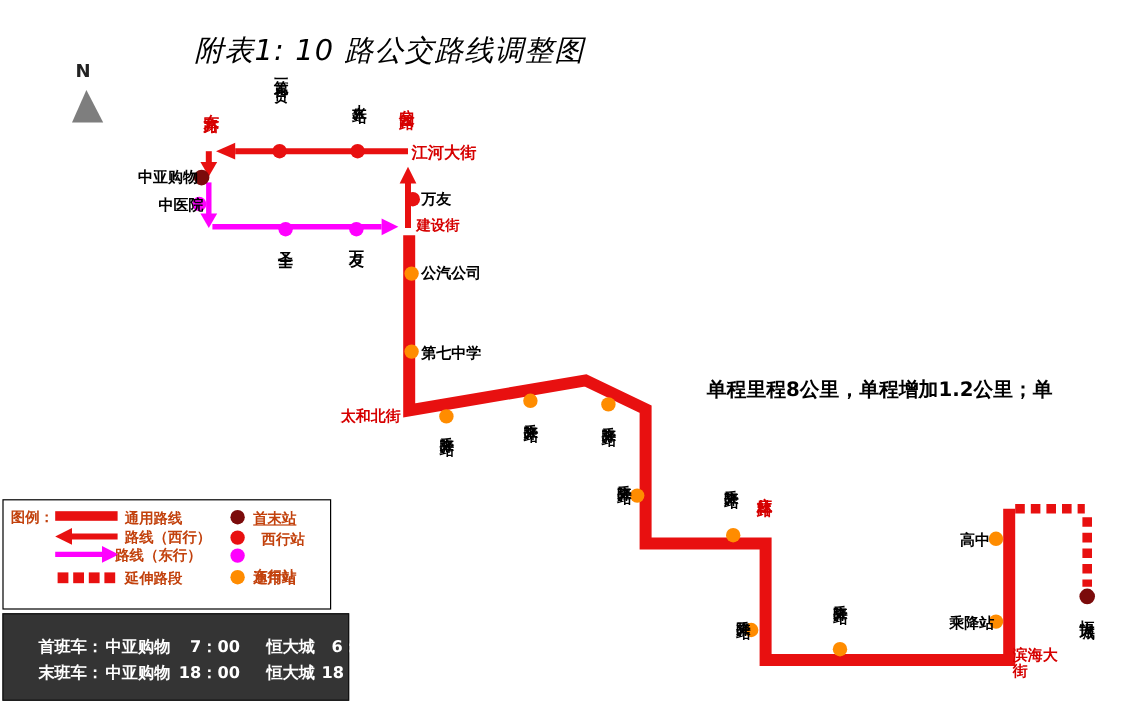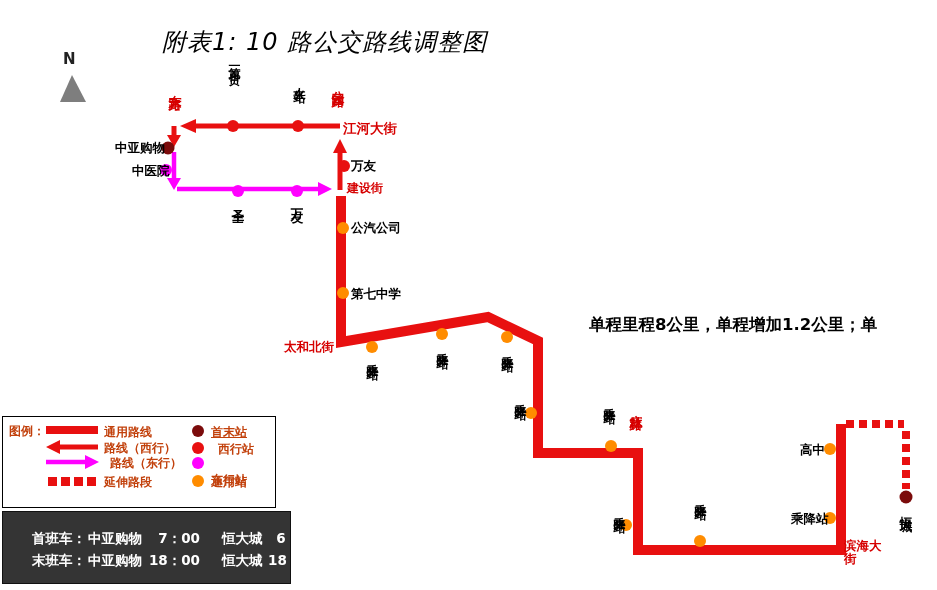--- a/index.html
+++ b/index.html
@@ -125,21 +125,21 @@
       <rect x="71" y="60" width="9" height="9" fill="#e81010"></rect>
       <rect x="84" y="60" width="9" height="9" fill="#e81010"></rect>
       <circle cx="195" cy="14" r="6" fill="#7b0b0b"></circle>
       <circle cx="195" cy="31" r="6" fill="#e81010"></circle>
       <circle cx="195" cy="46" r="6" fill="#ff00ff"></circle>
       <circle cx="195" cy="64" r="6" fill="#ff8c00"></circle>
     </svg>
     <div class="lg" style="left:6px;top:6px;">图例：</div>
     <div class="lg" style="left:101px;top:7px;">通用路线</div>
     <div class="lg" style="left:101px;top:23px;">路线（西行）</div>
-    <div class="lg" style="left:107px;top:38px;">路线（东行）</div>
+    <div class="lg" style="left:93px;top:38px;">路线（东行）</div>
     <div class="lg" style="left:101px;top:57px;">延伸路段</div>
     <div class="lg" style="left:208px;top:7px;text-decoration:underline;">首末站</div>
     <div class="lg" style="left:215px;top:24px;">西行站</div>
     <div class="lg" style="left:208px;top:55px;">东行站</div>
     <div class="lg" style="left:208px;top:57px;">通用站</div>
   </div>
 
   <div class="schedule">
     <div class="srow" style="top:18px;">
       <span class="c-service">首班车：</span>

